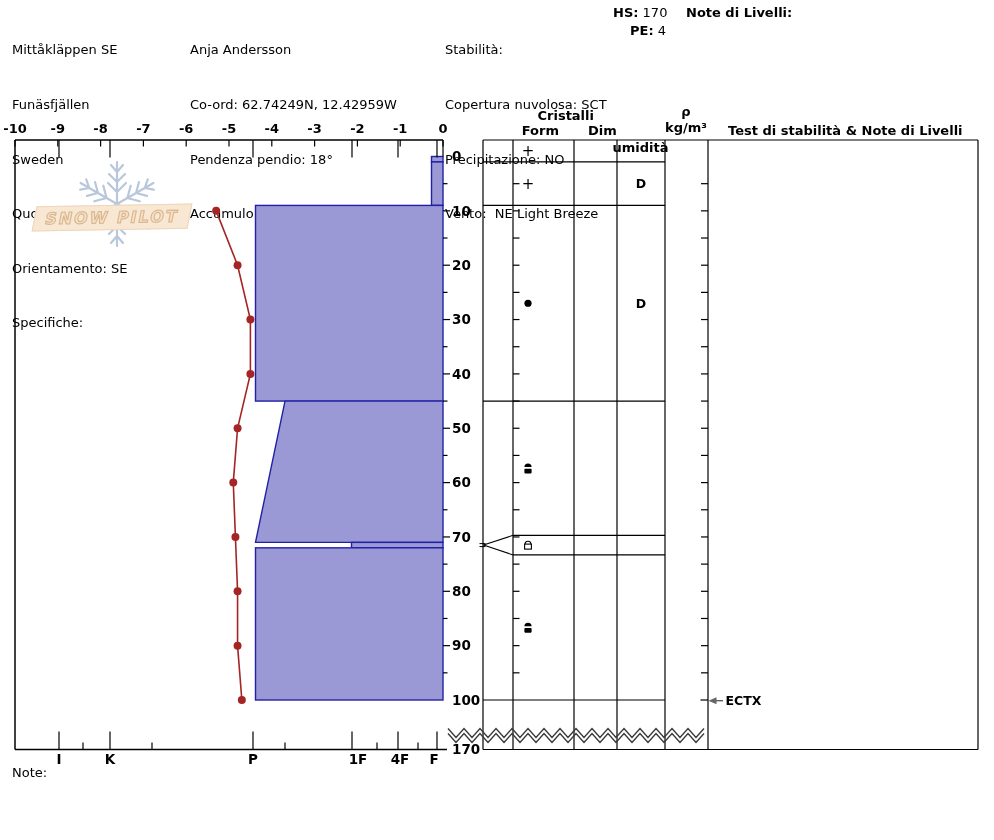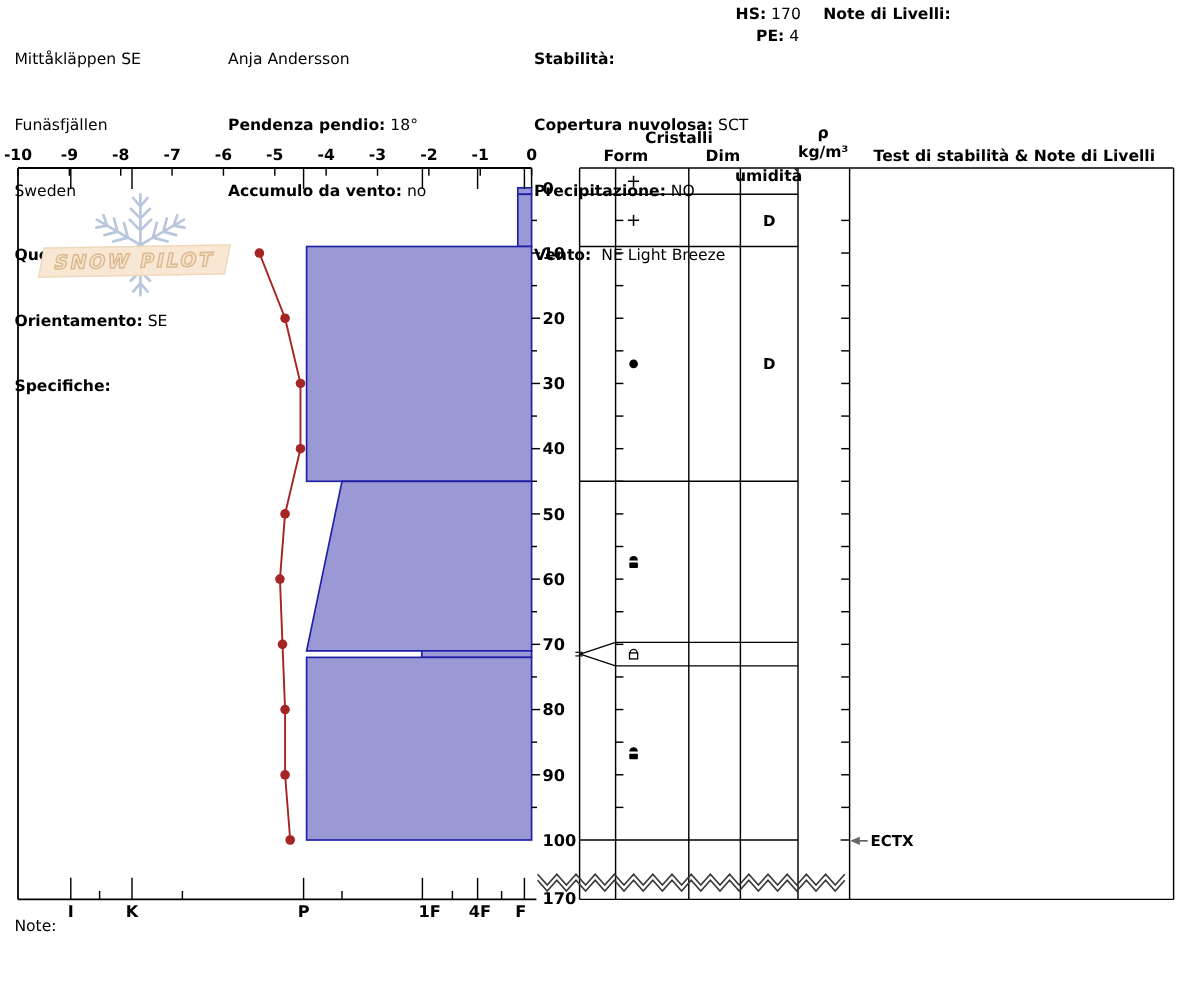--- a/index.html
+++ b/index.html
@@ -1,19 +1,19 @@
 <!DOCTYPE html>
 <html><head>
 <meta charset="utf-8">
 <style>
   html,body{margin:0;padding:0;background:#fff;}
   .page{position:relative;width:994px;height:840px;background:#fff;overflow:hidden;
         font-family:"DejaVu Sans","Liberation Sans",sans-serif;font-size:13px;color:#000;}
   .hdr{position:absolute;top:5px;line-height:18.2px;white-space:pre;}
-  .hl b{font-weight:bold;}
+  .hl b{font-weight:normal;}
   .abs{position:absolute;white-space:pre;}
   .thead div{position:absolute;font-weight:bold;font-size:13px;white-space:pre;}
   .banner{position:absolute;left:34px;top:205px;width:154px;height:23px;
           background:#f7e7d3;border:1.5px solid #eed6b9;
           transform:rotate(-1deg) skewX(-12deg);
           display:flex;align-items:center;justify-content:center;
           font-weight:bold;font-size:16px;letter-spacing:2px;
           color:#f3e3cd;-webkit-text-stroke:1.2px #ddb88f;}
   svg.chart{position:absolute;left:0;top:0;}
   svg.flake{position:absolute;left:32px;top:148px;}
@@ -27,20 +27,21 @@
     <div class="hl"><span>Mittåkläppen SE</span></div>
     <div class="hl"><span>Funäsfjällen</span></div>
     <div class="hl"><span>Sweden</span></div>
     <div class="hl"><b>Quota:</b><span> 1140 m</span></div>
     <div class="hl"><b>Orientamento:</b><span> SE</span></div>
     <div class="hl"><b>Specifiche:</b></div>
   </div>
 
   <div class="hdr" style="left:190px">
     <div class="hl"><span>Anja Andersson</span></div>
+    <div class="hl"><b>Co-ord:</b><span> 62.74249N, 12.42959W</span></div>
     <div class="hl"><b>Pendenza pendio:</b><span> 18°</span></div>
     <div class="hl"><b>Accumulo da vento:</b><span> no</span></div>
   </div>
 
   <div class="hdr" style="left:445px">
     <div class="hl"><b>Stabilità:</b></div>
     <div class="hl"><b>Copertura nuvolosa:</b><span> SCT</span></div>
     <div class="hl"><b>Precipitazione:</b><span> NO</span></div>
     <div class="hl"><b>Vento:</b><span>  NE Light Breeze</span></div>
   </div>
@@ -60,21 +61,21 @@
           <path d="M0,0 L0,-42 M0,-12 L-9,-21 M0,-12 L9,-21 M0,-22 L-8,-30 M0,-22 L8,-30 M0,-32 L-6,-39 M0,-32 L6,-39" transform="rotate(300)"></path>
         </g>
     </g>
   </svg>
   <div class="banner">
       <span>SNOW PILOT</span>
     </div>
 
   <div class="thead">
     <div style="left:520px;top:108px;width:74px;text-align:right">Cristalli</div>
-    <div style="left:503px;top:123px;width:56px;text-align:left">Form</div>
+    <div style="left:503px;top:123px;width:56px;text-align:right">Form</div>
     <div style="left:588px;top:123px;width:56px;text-align:left">Dim</div>
     <div style="left:612px;top:140px;width:57px;text-align:center">umidità</div>
     <div style="left:664px;top:104px;width:44px;text-align:center">ρ</div>
     <div style="left:660px;top:120px;width:52px;text-align:center">kg/m³</div>
     <div style="left:728px;top:123px;width:255px">Test di stabilità &amp; Note di Livelli</div>
   </div>
 
   <svg id="chart" class="chart" width="994" height="840">
       <g>
         <rect x="431.5" y="156.5" width="11.5" height="5.435000000000002" fill="#9a99d6" stroke="#2121a5" stroke-width="1.4"></rect>

